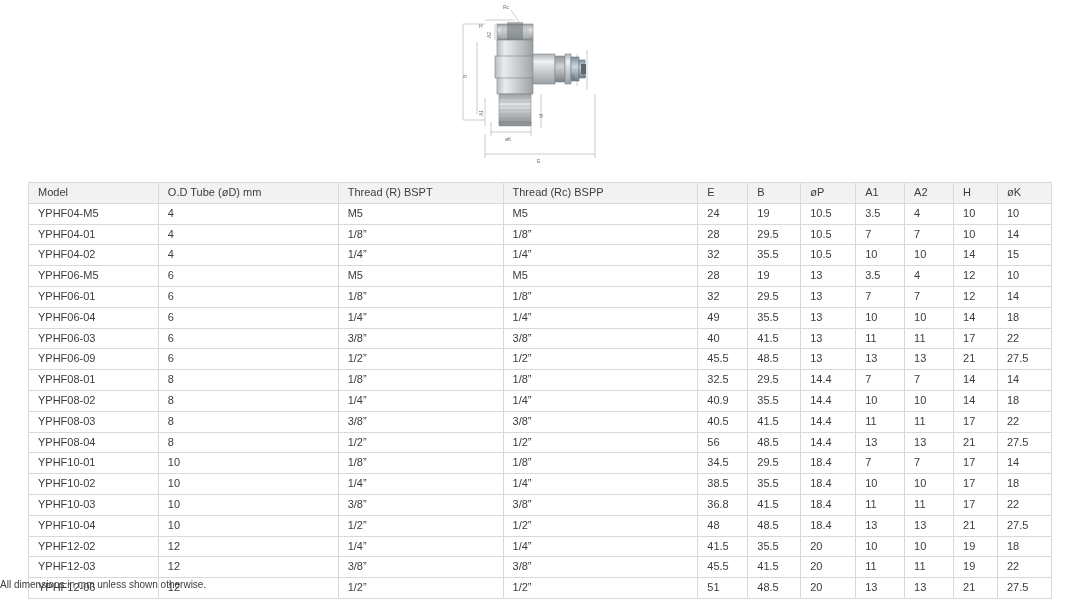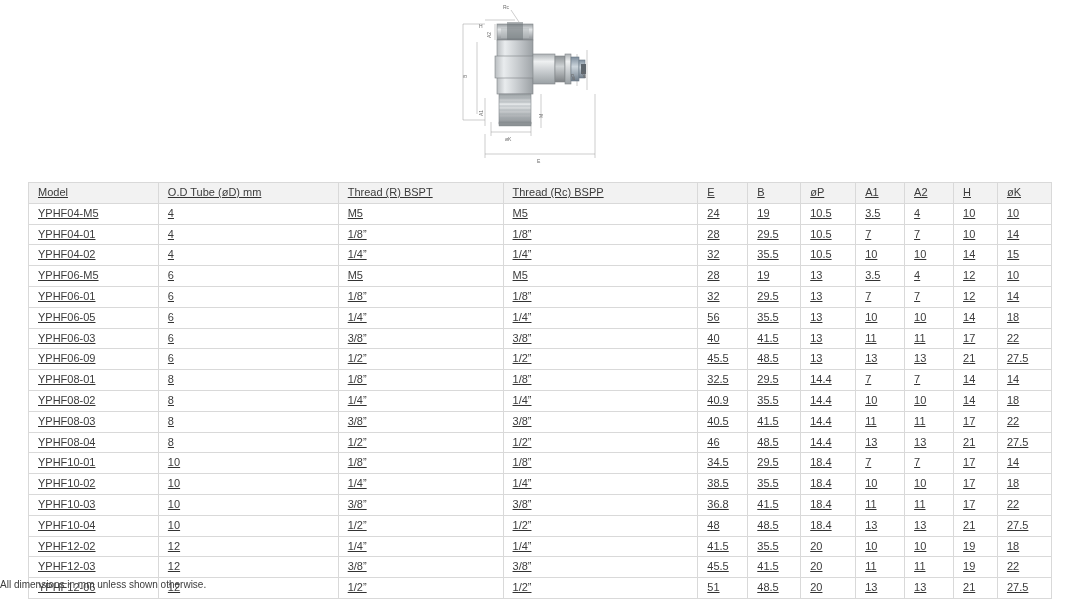--- a/index.html
+++ b/index.html
@@ -30,21 +30,20 @@
     height: 165px;
   }
   .drawing-wrap svg { display: block; }
 
   
   .table-wrap {
     position: absolute;
     left: 28px;
     top: 182px;
     width: 1024px;
-    text-decoration: underline;
   }
   table.spec {
     border-collapse: collapse;
     width: 1024px;
     font-size: 11px;
     color: #3c3c3c;
   }
   table.spec th, table.spec td {
     border: 1px solid #d9d9d9;
     text-align: left;
@@ -287,25 +286,25 @@
           <td>1/8”</td>
           <td>32</td>
           <td>29.5</td>
           <td>13</td>
           <td>7</td>
           <td>7</td>
           <td>12</td>
           <td>14</td>
         </tr>
         <tr>
-          <td>YPHF06-05</td>
+          <td>YPHF06-04</td>
           <td>6</td>
           <td>1/4”</td>
           <td>1/4”</td>
-          <td>56</td>
+          <td>49</td>
           <td>35.5</td>
           <td>13</td>
           <td>10</td>
           <td>10</td>
           <td>14</td>
           <td>18</td>
         </tr>
         <tr>
           <td>YPHF06-03</td>
           <td>6</td>
@@ -369,21 +368,21 @@
           <td>11</td>
           <td>11</td>
           <td>17</td>
           <td>22</td>
         </tr>
         <tr>
           <td>YPHF08-04</td>
           <td>8</td>
           <td>1/2”</td>
           <td>1/2”</td>
-          <td>46</td>
+          <td>56</td>
           <td>48.5</td>
           <td>14.4</td>
           <td>13</td>
           <td>13</td>
           <td>21</td>
           <td>27.5</td>
         </tr>
         <tr>
           <td>YPHF10-01</td>
           <td>10</td>

